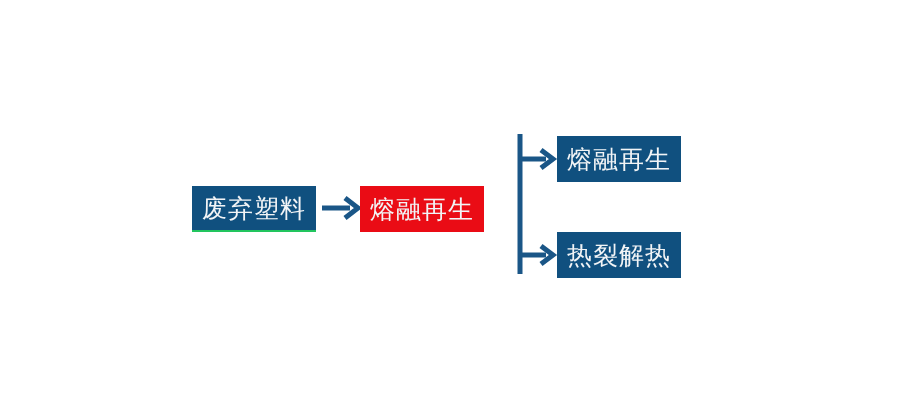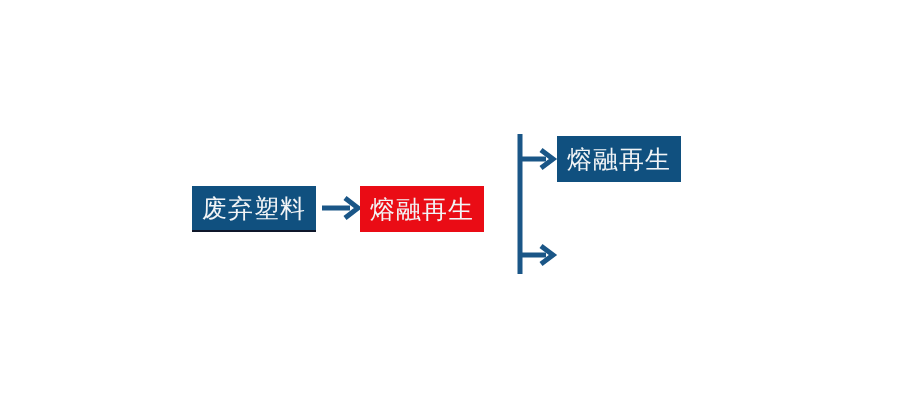--- a/index.html
+++ b/index.html
@@ -40,21 +40,21 @@
   .node-blue {
     background: #10507f;
   }
 
   .node-red {
     background: #ea0c15;
   }
 
   
   .node-accent-underline {
-    border-bottom: 2px solid #0f172a;
+    border-bottom: 2px solid #22c55e;
   }
 
   
   #node-source {
     left: 192px;
     top: 186px;
     width: 124px;
     height: 46px;
   }
 
@@ -125,14 +125,17 @@
     <polyline points="35,24 47,33 35,42" fill="none" stroke="#1a5687" stroke-width="5" stroke-linecap="butt" stroke-linejoin="miter"></polyline>
 
     <line x1="14" y1="129" x2="40" y2="129" stroke="#1a5687" stroke-width="5"></line>
     <polyline points="35,120 47,129 35,138" fill="none" stroke="#1a5687" stroke-width="5" stroke-linecap="butt" stroke-linejoin="miter"></polyline>
   </svg>
 
   <div class="node node-blue" id="node-output-melt">
     <span>熔融再生</span>
   </div>
 
+  <div class="node node-blue" id="node-output-pyrolysis">
+    <span>热裂解热</span>
+  </div>
 
 </div>
 
 </body></html>

